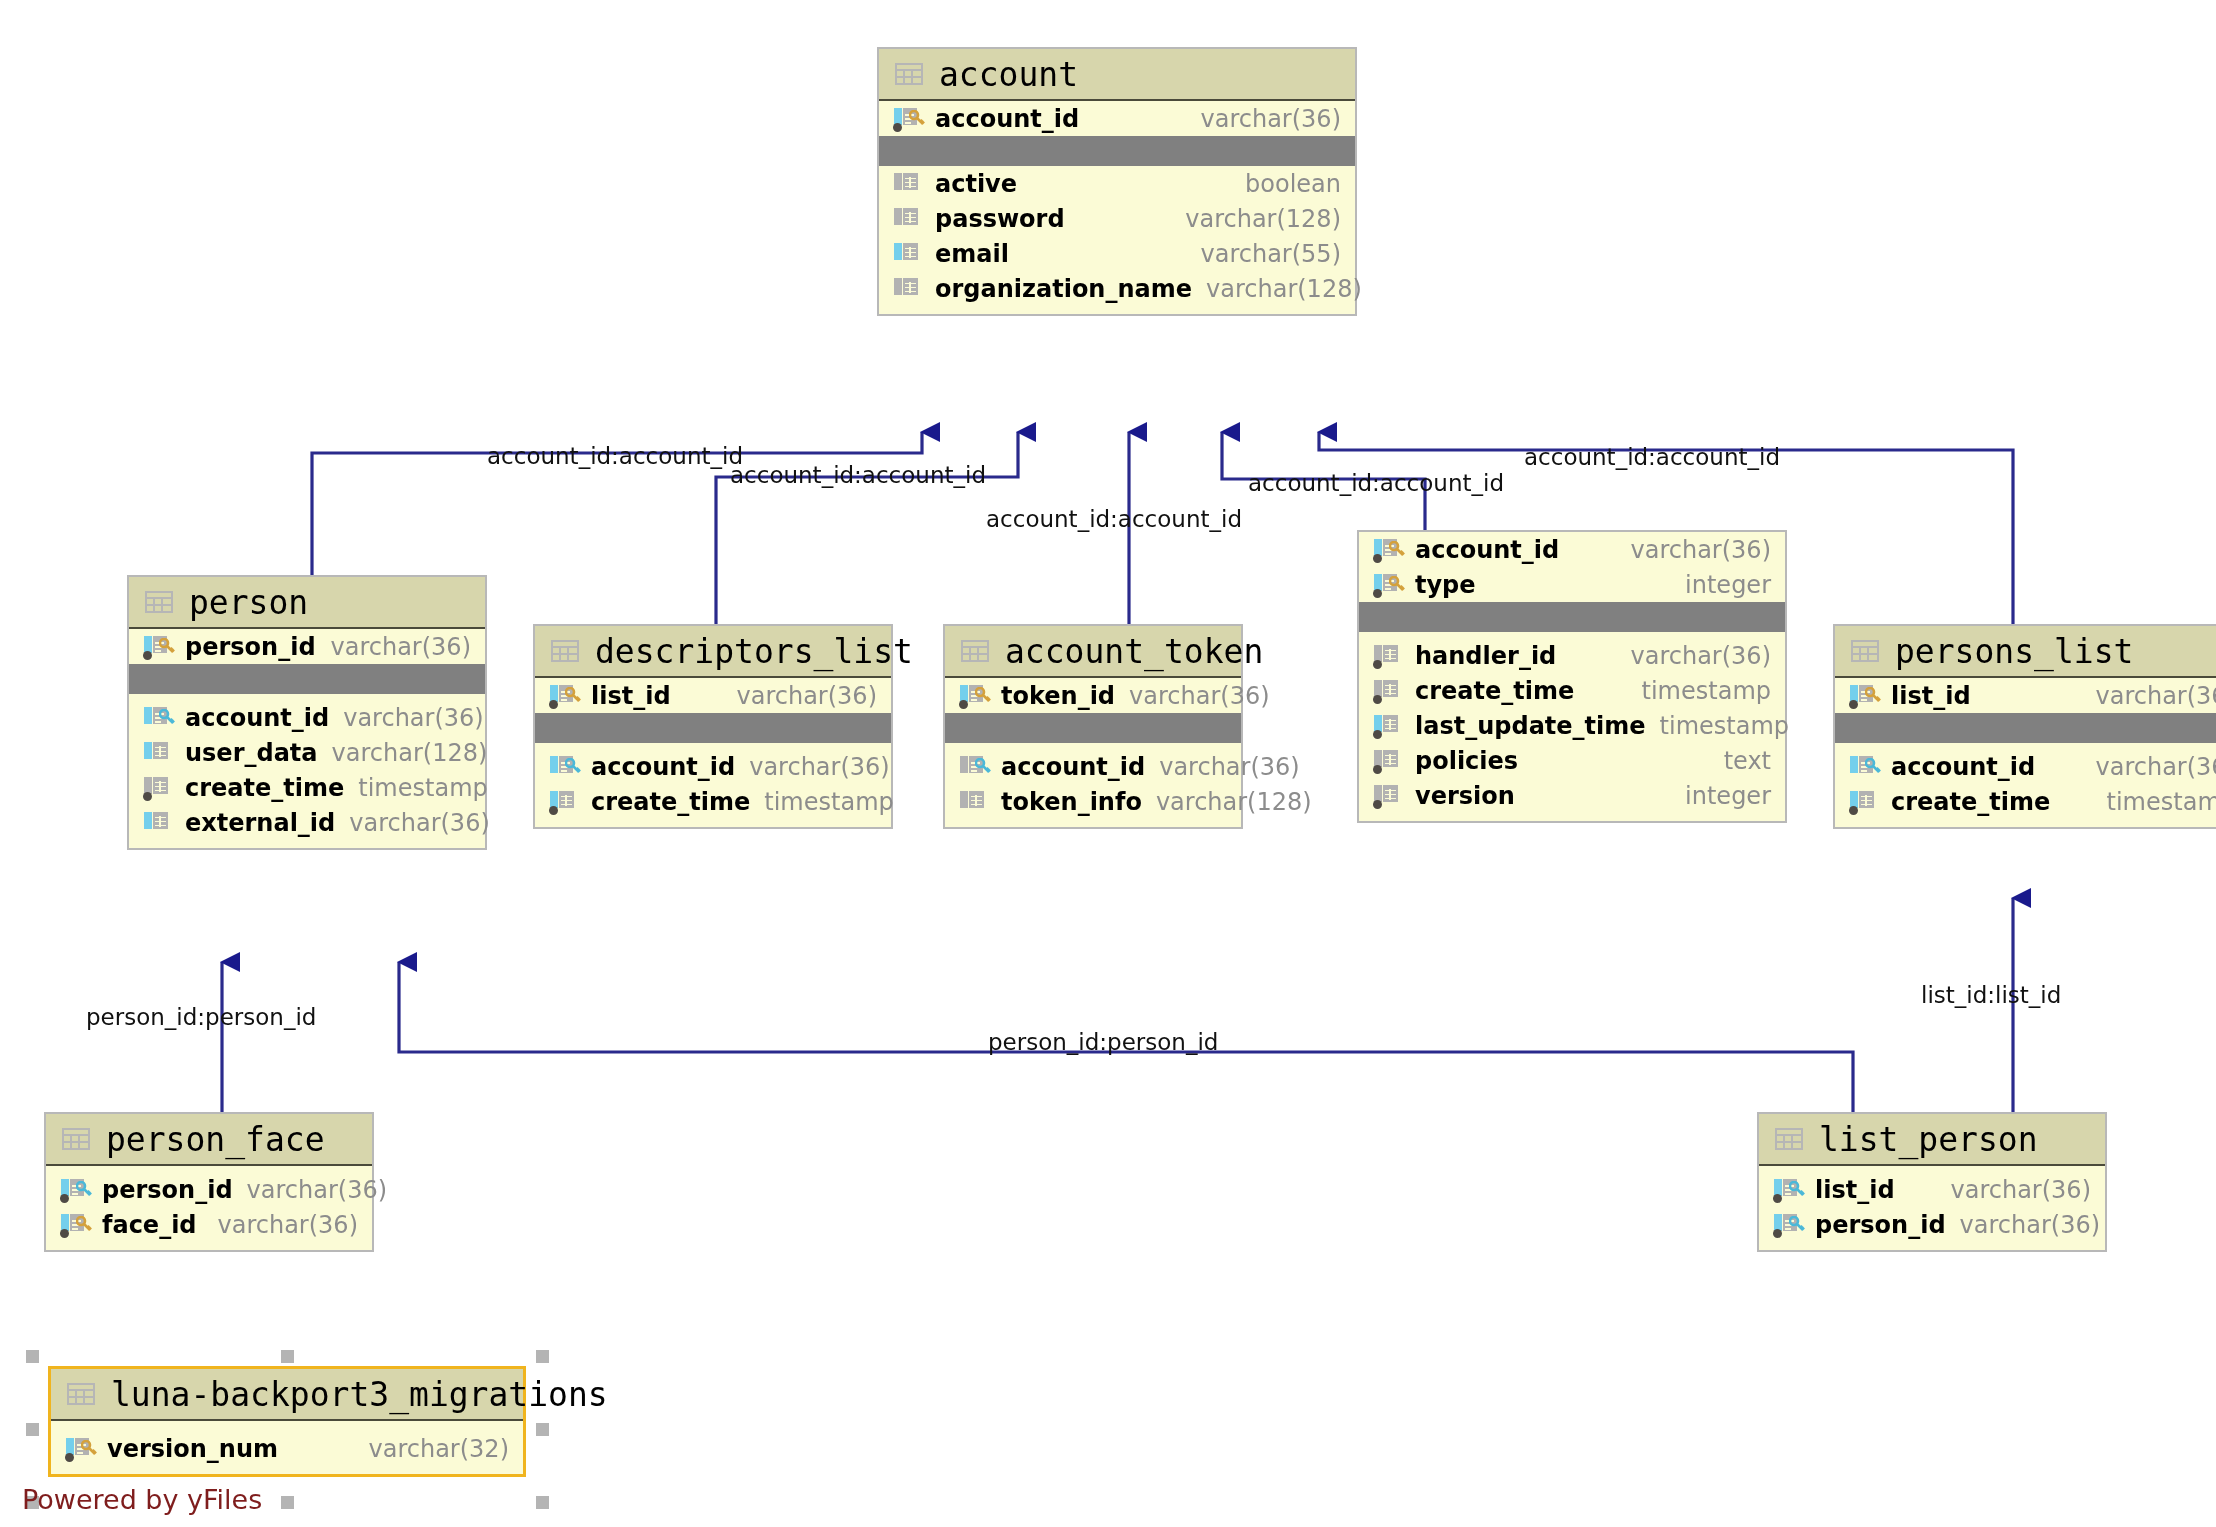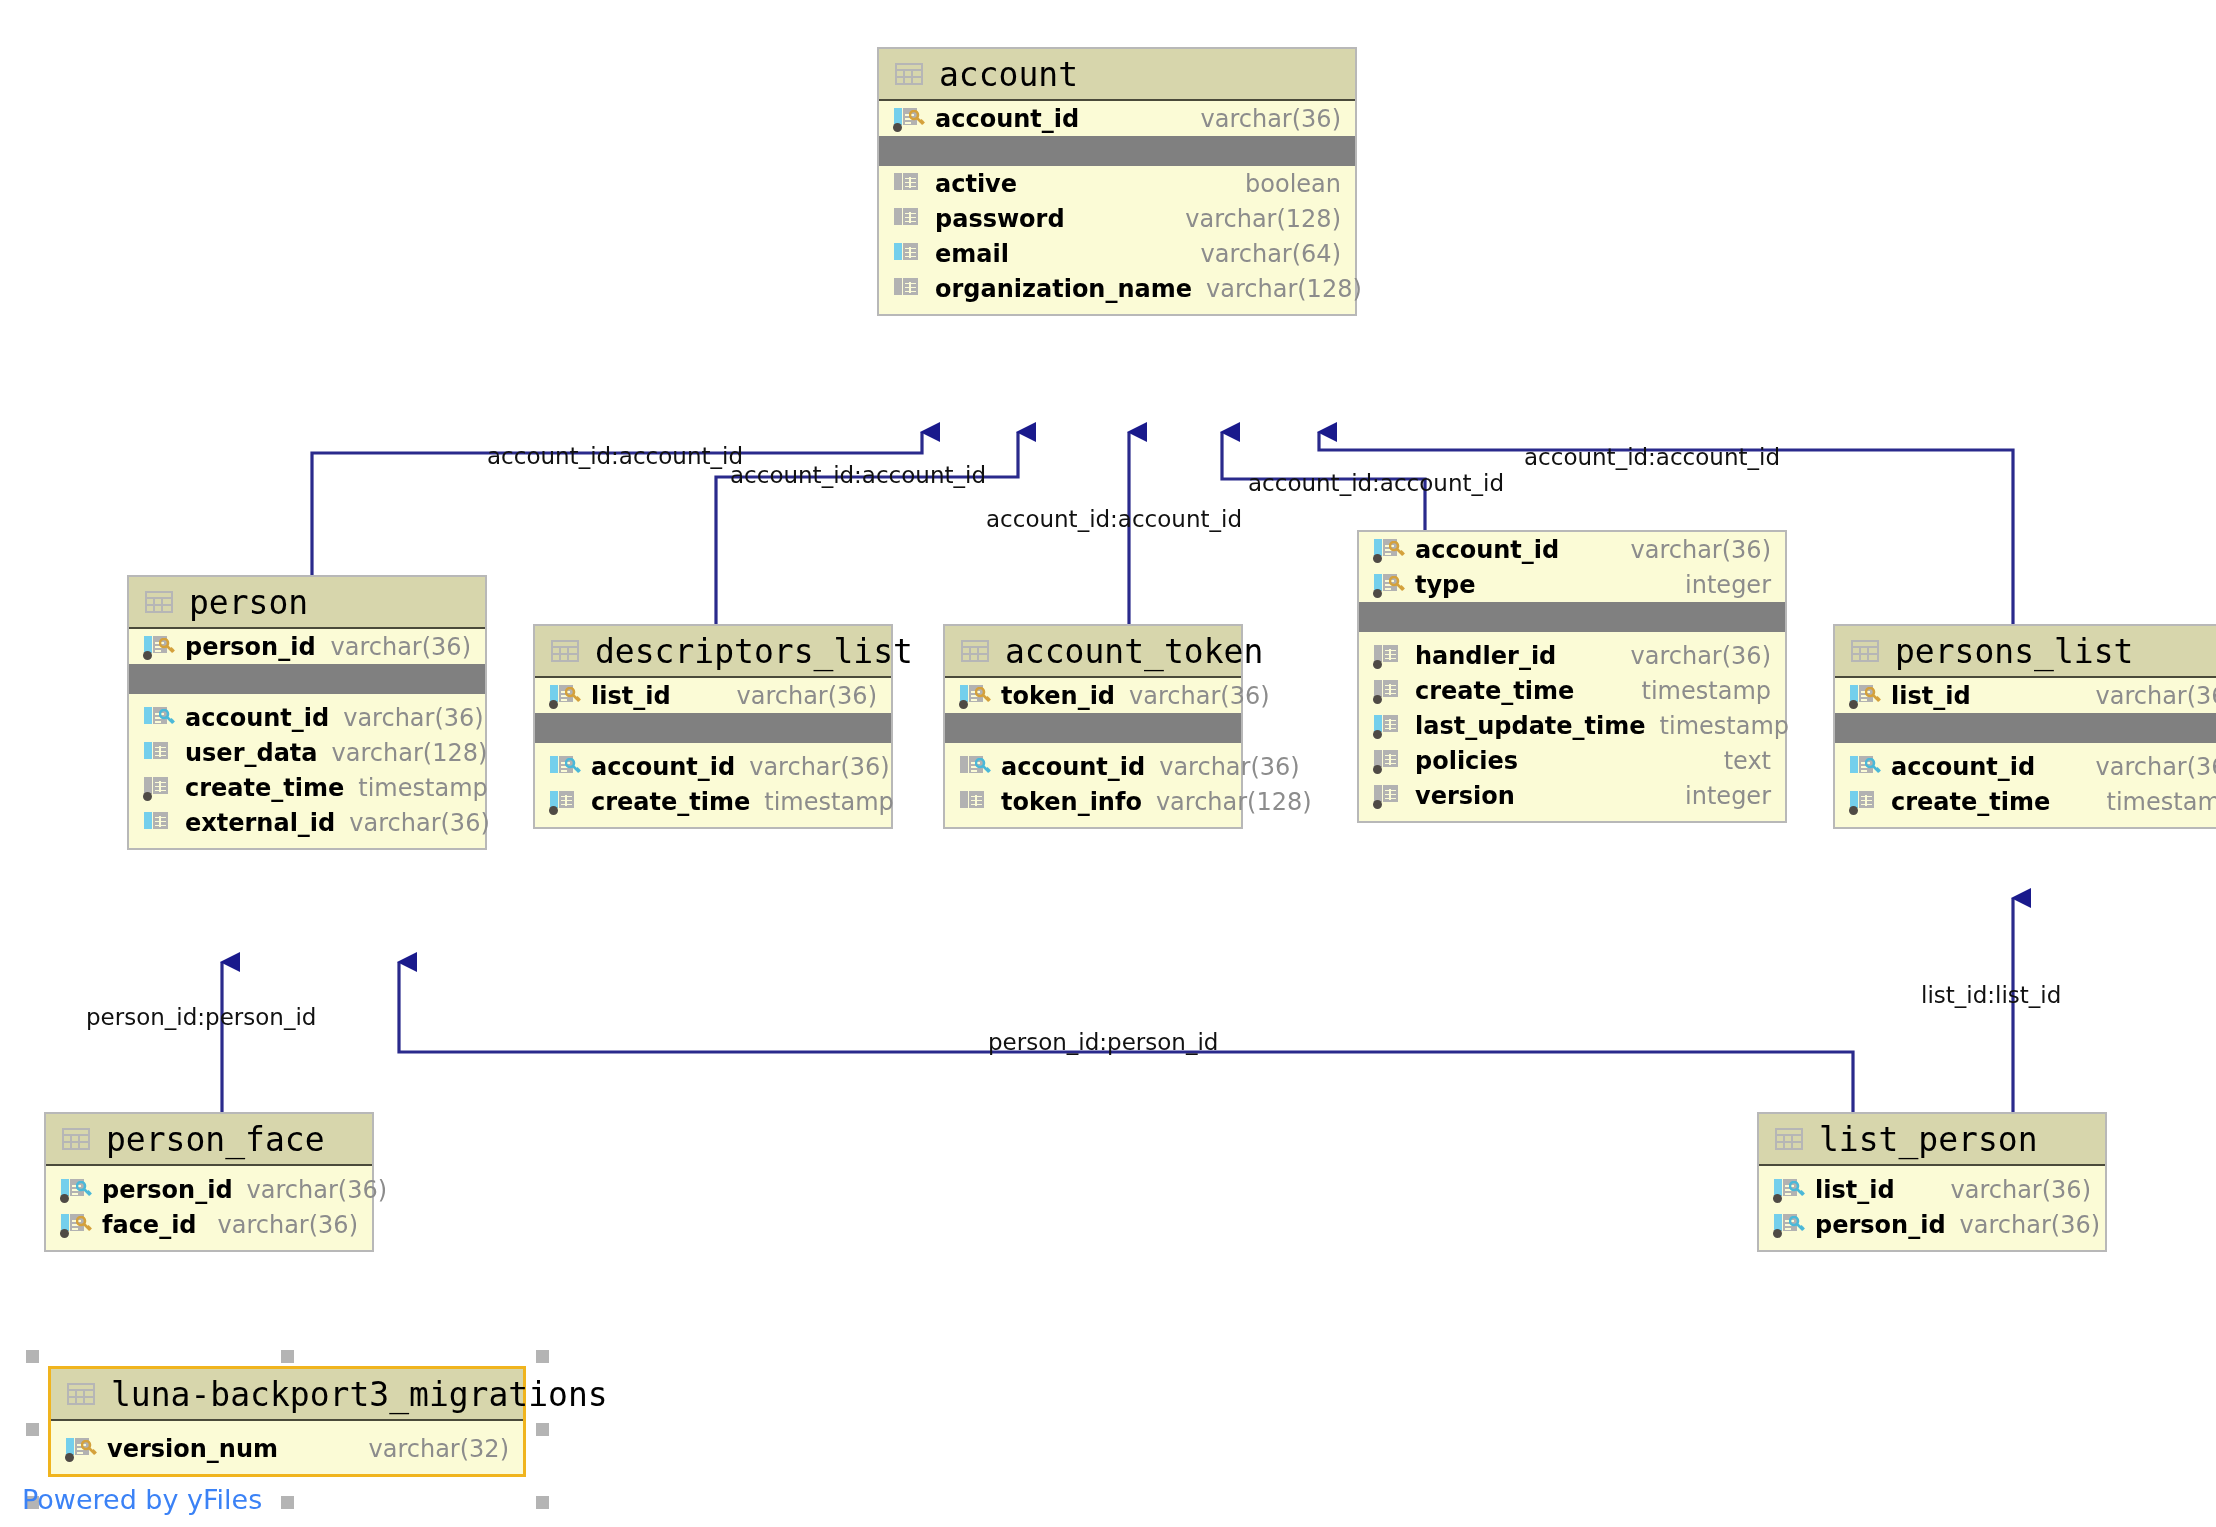--- a/index.html
+++ b/index.html
@@ -94,21 +94,21 @@
     white-space:nowrap;
     background:transparent;
   }
 
   
   .handle{position:absolute;width:13px;height:13px;background:#B4B4B4;}
 
   
   .watermark{
     position:absolute;left:22px;top:1484px;
-    font-size:27px;color:#3b82f6;
+    font-size:27px;color:#7f1d1d;
     font-family:"DejaVu Sans","Liberation Sans",sans-serif;
   }
 </style>
 </head>
 <body>
 
 <div id="canvas">
 
   <svg class="edges" viewBox="0 0 2216 1527" xmlns="http://www.w3.org/2000/svg">
     <defs>
@@ -216,21 +216,21 @@
         <span class="cicon">
             <span class="bar idx"></span>
             <span class="grid">
               <i class="h1"></i>
               <i class="h2"></i>
               <i class="h3"></i>
               <i class="v1"></i>
             </span>
           </span>
         <span class="nm">email</span>
-        <span class="ty">varchar(64)</span>
+        <span class="ty">varchar(55)</span>
       </div>
       <div class="row">
         <span class="cicon">
             <span class="bar"></span>
             <span class="grid">
               <i class="h1"></i>
               <i class="h2"></i>
               <i class="h3"></i>
               <i class="v1"></i>
             </span>

